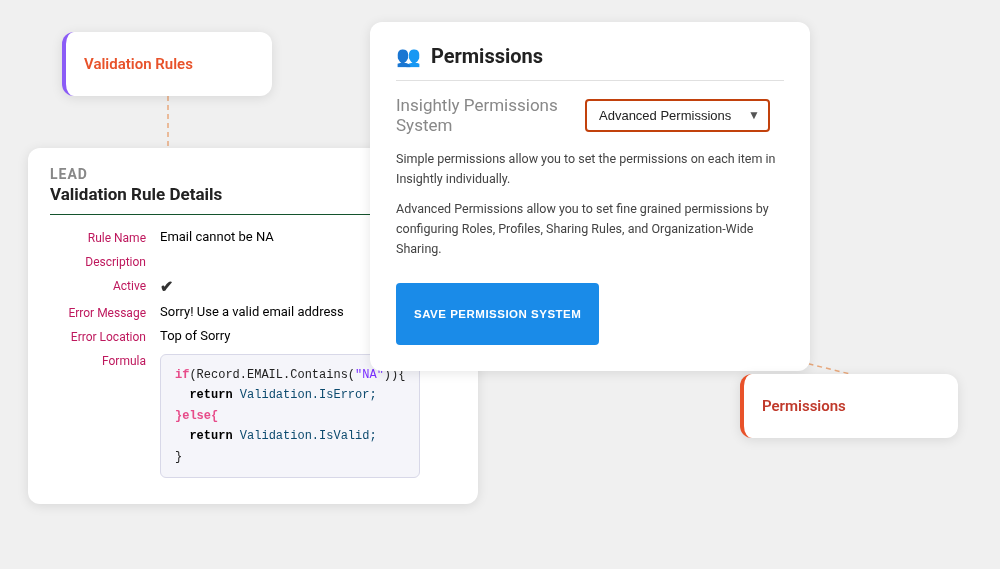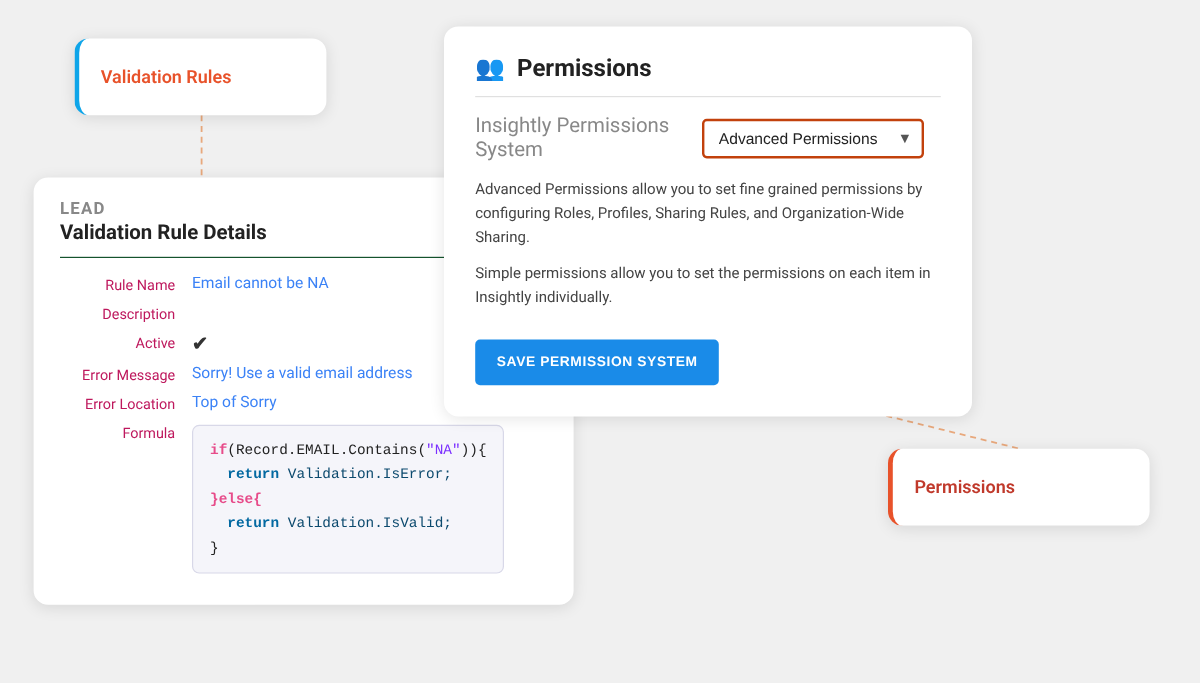--- a/index.html
+++ b/index.html
@@ -21,21 +21,21 @@
 
     
     #card-validation-rules {
       top: 32px;
       left: 62px;
       width: 210px;
       height: 64px;
       display: flex;
       align-items: center;
       padding: 0 18px;
-      border-left: 4px solid #0ea5e9;
+      border-left: 4px solid #8b5cf6;
     }
 
     #card-validation-rules .card-title {
       font-size: 15px;
       font-weight: 600;
       color: #e8522a;
     }
 
     
     #card-rule-details {
@@ -74,21 +74,21 @@
       text-align: right;
       font-size: 12px;
       color: #be185d;
       padding-right: 14px;
       padding-top: 2px;
       flex-shrink: 0;
     }
 
     .field-value {
       font-size: 13px;
-      color: #3b82f6;
+      color: #000000;
     }
 
     .checkmark {
       color: #333;
       font-size: 16px;
       font-weight: bold;
     }
 
     .code-block {
       background: #f5f5fa;
@@ -97,21 +97,21 @@
       padding: 10px 14px;
       font-family: 'Courier New', monospace;
       font-size: 12px;
       line-height: 1.7;
       margin-top: 2px;
     }
 
     .code-kw { color: #e74c8a; font-weight: bold; }
     .code-fn { color: #222; }
     .code-str { color: #7b2fff; }
-    .code-ret { color: #0369a1; font-weight: bold; }
+    .code-ret { color: #000000; font-weight: bold; }
     .code-val { color: #0c4a6e; }
 
     
     #card-permissions-main {
       top: 22px;
       left: 370px;
       width: 440px;
       padding: 22px 26px 26px 26px;
     }
 
@@ -183,21 +183,21 @@
     }
 
     .perm-description p { margin-bottom: 10px; }
     .perm-description p:last-child { margin-bottom: 0; }
 
     .save-btn {
       background: #1a8be8;
       color: #fff;
       border: none;
       border-radius: 4px;
-      padding: 13px 18px;
+      padding: 25px 18px;
       font-size: 11.5px;
       font-weight: 700;
       letter-spacing: 0.5px;
       cursor: pointer;
       text-transform: uppercase;
       margin-top: 8px;
     }
 
     
     #card-permissions-small {
@@ -293,22 +293,22 @@
     <div class="select-wrapper">
       <select class="perm-select">
         <option>Simple Permissions</option>
         <option selected="">Advanced Permissions</option>
       </select>
       <span class="select-arrow">▼</span>
     </div>
   </div>
 
   <div class="perm-description">
+    <p>Simple permissions allow you to set the permissions on each item in Insightly individually.</p>
     <p>Advanced Permissions allow you to set fine grained permissions by configuring Roles, Profiles, Sharing Rules, and Organization-Wide Sharing.</p>
-    <p>Simple permissions allow you to set the permissions on each item in Insightly individually.</p>
   </div>
 
   <button class="save-btn">SAVE PERMISSION SYSTEM</button>
 </div>
 
 <div id="card-permissions-small" class="card">
   <span class="card-title">Permissions</span>
 </div>
 
 </body></html>

